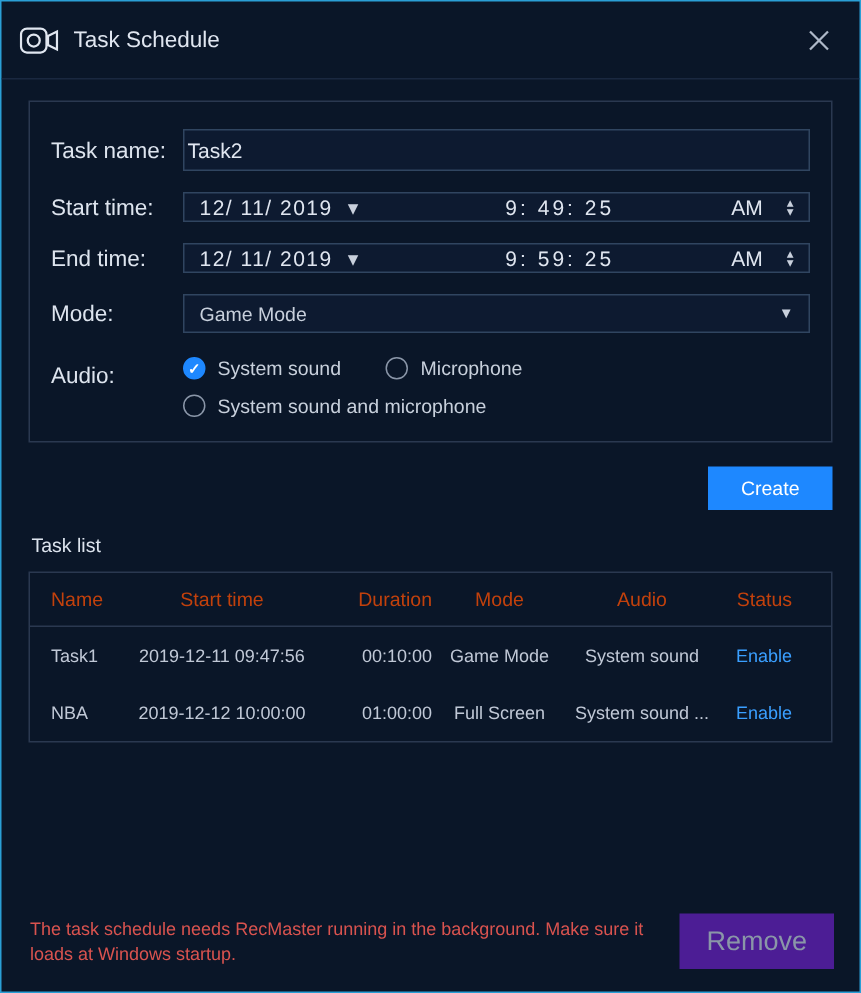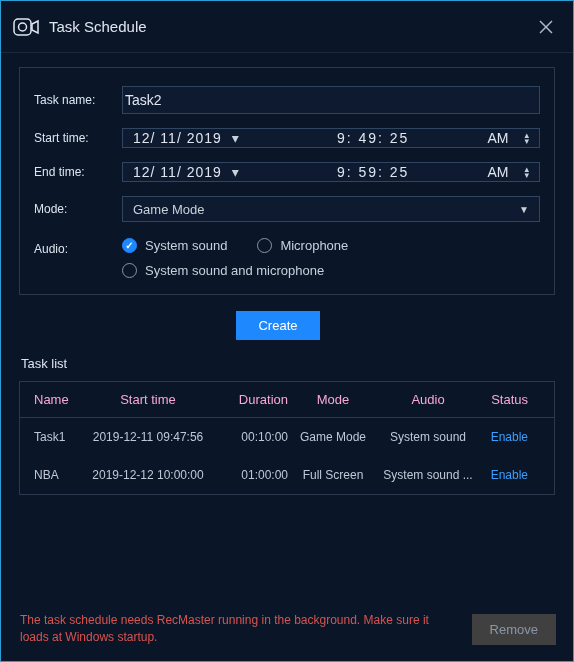--- a/index.html
+++ b/index.html
@@ -38,21 +38,21 @@
       border: 1px solid #2a3850;
       padding: 18px 14px 16px 14px;
     }
     .field-row {
       display: flex;
       align-items: center;
       margin-bottom: 14px;
     }
     .field-row .label {
       width: 88px;
-      font-size: 12px;
+      font-size: 15px;
       color: #dde4ee;
     }
     .text-input {
       flex: 1;
       background: #0d1a30;
       border: 1px solid #304560;
       height: 28px;
       padding: 0 2px;
       color: #e0e6f0;
       font-size: 14px;
@@ -103,21 +103,21 @@
       border: 1.5px solid #8a96a8;
       display: flex; align-items: center; justify-content: center;
     }
     .radio-circle.checked {
       background: #1e88ff; border-color: #1e88ff;
     }
     .radio-circle.checked::after {
       content: '✓'; color: #fff; font-size: 10px; font-weight: bold;
     }
     .action-row {
-      display: flex; justify-content: center;
+      display: flex; justify-content: flex-end;
       padding: 6px 18px 10px 0;
     }
     .btn-primary {
       background: #1e88ff;
       color: #fff;
       border: none;
       padding: 7px 22px;
       font-size: 13px;
       cursor: pointer;
     }
@@ -129,21 +129,21 @@
     .table-panel {
       margin: 0 18px;
       border: 1px solid #2a3850;
     }
     .table-header, .table-row {
       display: flex;
       align-items: center;
       padding: 10px 8px;
       font-size: 12px;
     }
-    .table-header { border-bottom: 1px solid #2a3850; color: #f9a8d4; font-size: 13px; }
+    .table-header { border-bottom: 1px solid #2a3850; color: #c2410c; font-size: 13px; }
     .col-name { width: 60px; padding-left: 6px; }
     .col-start { width: 120px; text-align: center; }
     .col-dur { width: 80px; text-align: right; }
     .col-mode { width: 90px; text-align: center; }
     .col-audio { width: 100px; text-align: center; white-space: nowrap; overflow: hidden; text-overflow: ellipsis; }
     .col-status { width: 50px; text-align: right; }
     .status-link { color: #3a9fff; cursor: pointer; }
     .table-row { color: #c0c8d6; padding: 12px 8px; }
     .footer {
       position: absolute;
@@ -153,25 +153,25 @@
       align-items: center;
       gap: 12px;
     }
     .footer-warn {
       color: #d9534f;
       font-size: 12px;
       line-height: 1.4;
       flex: 1;
     }
     .btn-secondary {
-      background: #404040;
+      background: #4c1d95;
       color: #8a96a8;
       border: none;
       padding: 8px 18px;
-      font-size: 13px;
+      font-size: 18px;
       cursor: pointer;
     }
   </style>
 </head>
 <body>
 
 <div class="titlebar">
   <span class="app-icon">
     <svg width="26" height="18" viewBox="0 0 26 18">
         <rect x="1" y="1" width="17" height="16" rx="4" fill="none" stroke="#e0e6f0" stroke-width="1.5"></rect>

